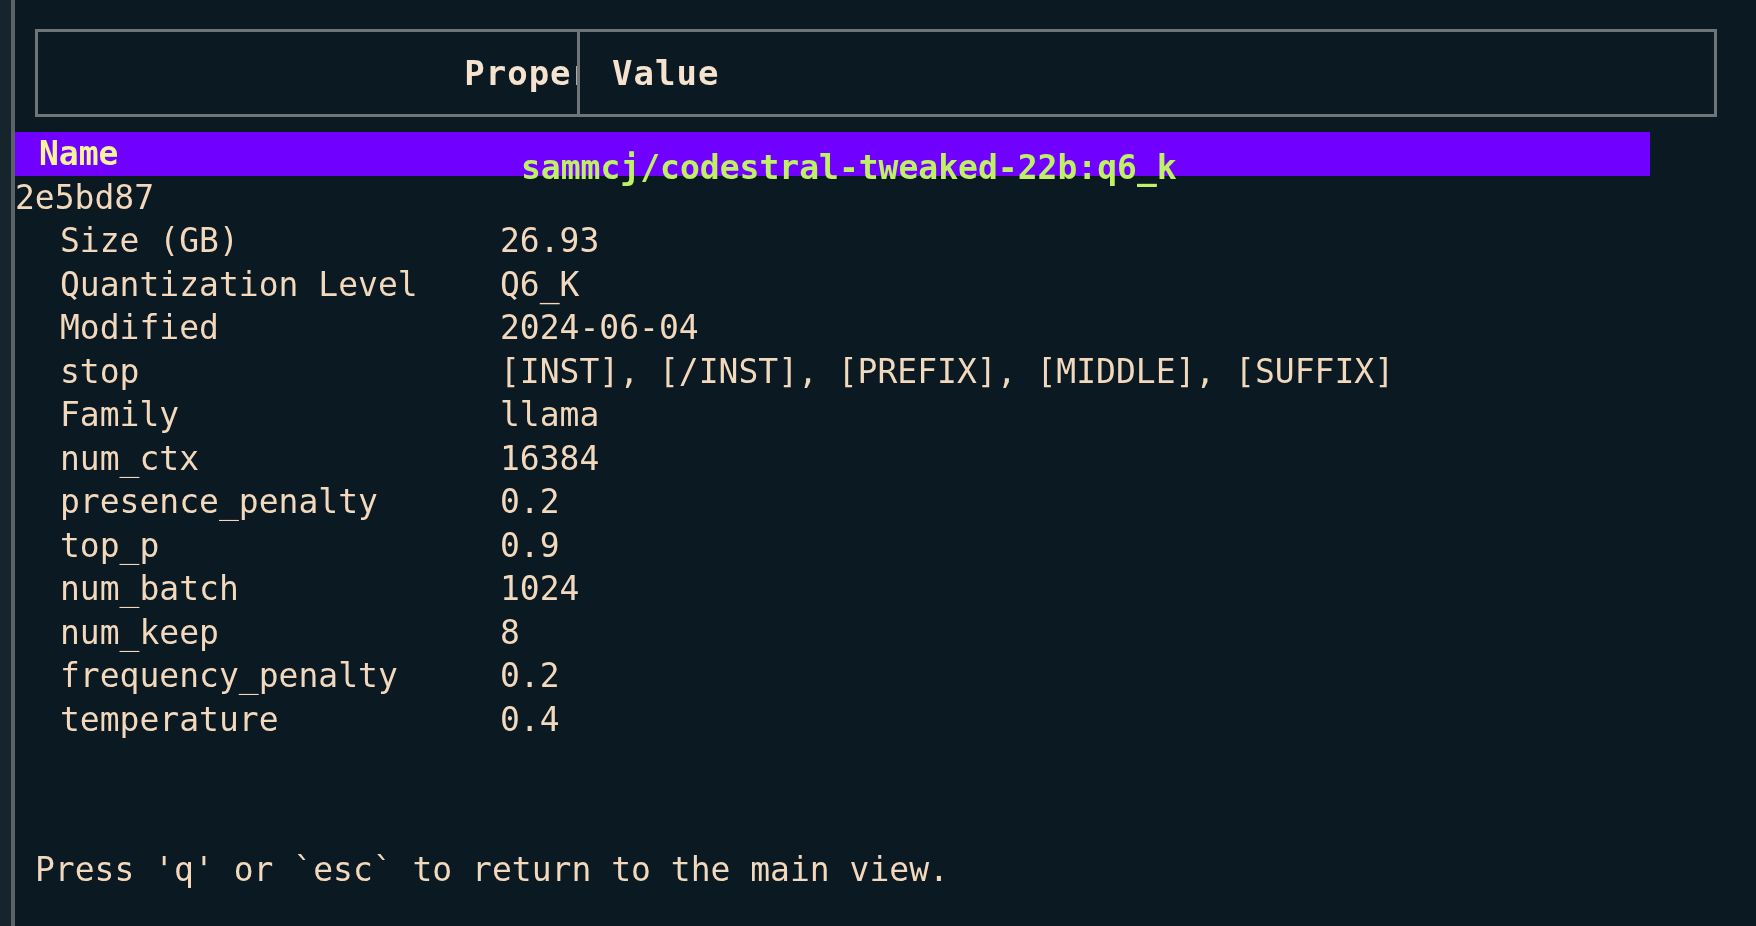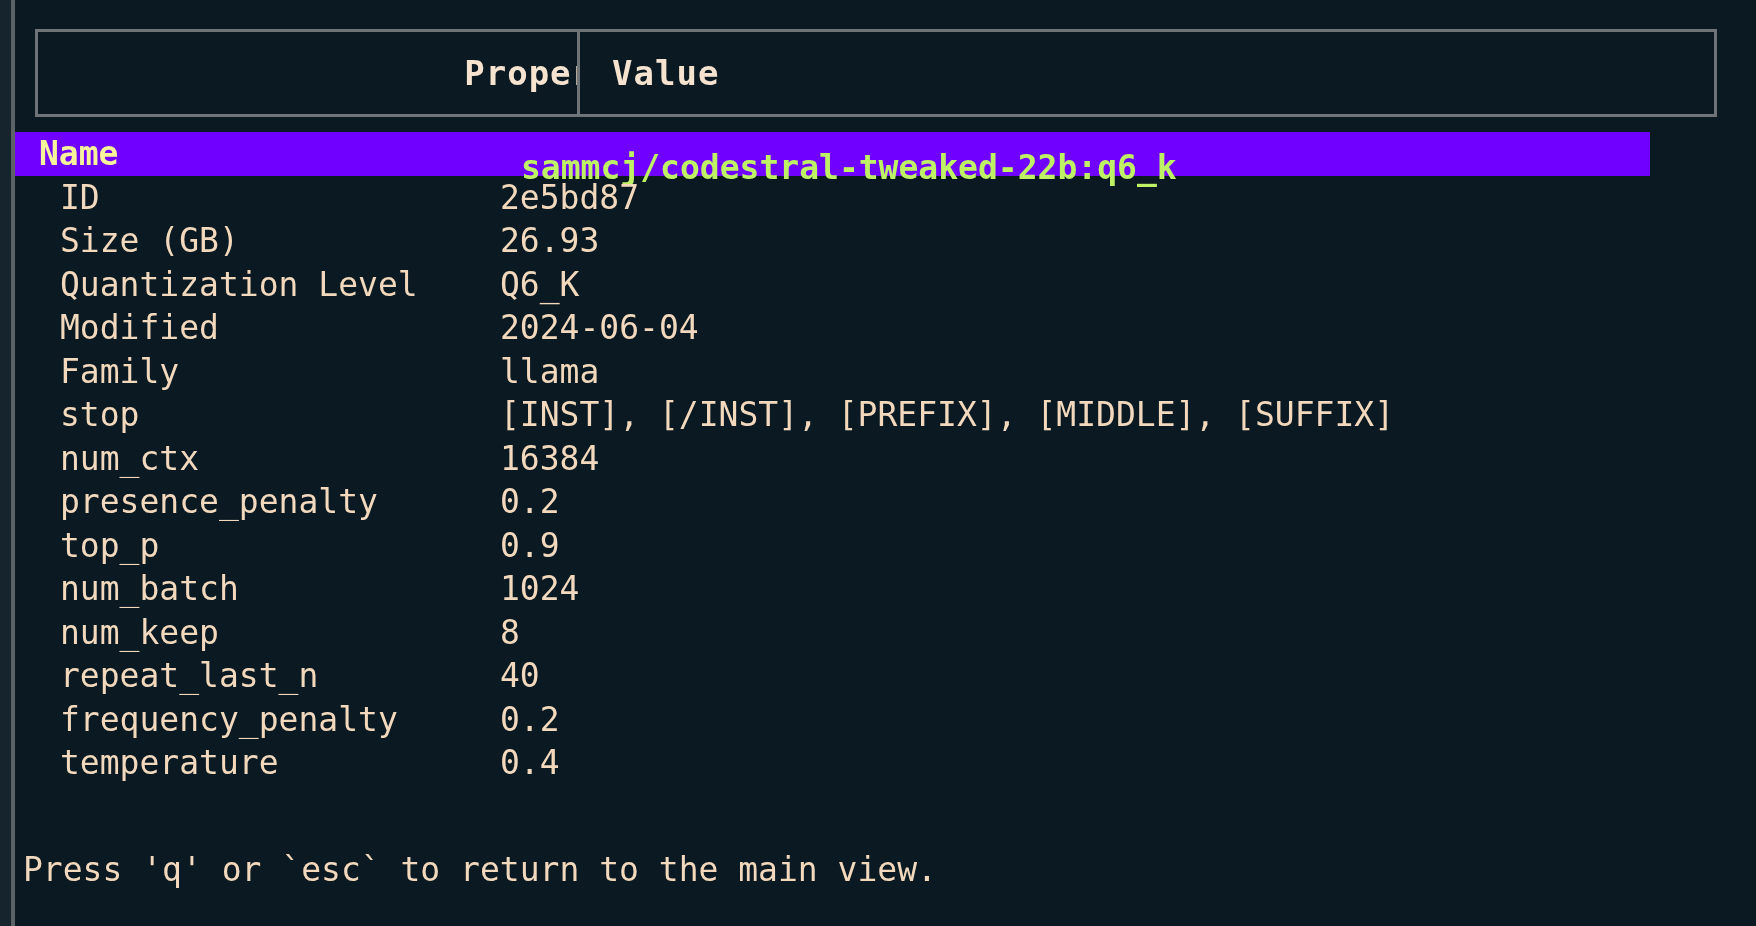--- a/index.html
+++ b/index.html
@@ -126,21 +126,21 @@
   }
 
   
   .footer {
     position: absolute;
     left: 0;
     top: 850px;
     font-size: 33px;
     color: #f2d9bd;
     white-space: pre;
-    padding-left: 8px;
+    padding-left: 20px;
   }
 </style>
 </head>
 <body>
 
 <div id="screen">
 
   <div class="gutter-strip"></div>
   <div class="gutter-rule"></div>
 
@@ -150,32 +150,31 @@
       <div class="hdr-box property">
         <span class="hdr-label">Property</span>
       </div>
       <div class="hdr-box value">
         <span class="hdr-label">Value</span>
       </div>
     </div>
 
     <div class="rows" id="rows">
         <div class="row selected"><span class="cell-prop">Name</span><span class="cell-val">sammcj/codestral-tweaked-22b:q6_k</span></div>
-        <div class="row"><span class="cell-prop">ID</span><span class="cell-val">2e5bd87</span></div>
+        <div class="row"><span class="cell-val">2e5bd87</span></div>
         <div class="row"><span class="cell-prop">Size (GB)</span><span class="cell-val">26.93</span></div>
         <div class="row"><span class="cell-prop">Quantization Level</span><span class="cell-val">Q6_K</span></div>
         <div class="row"><span class="cell-prop">Modified</span><span class="cell-val">2024-06-04</span></div>
+        <div class="row"><span class="cell-prop">stop</span><span class="cell-val">[INST], [/INST], [PREFIX], [MIDDLE], [SUFFIX]</span></div>
         <div class="row"><span class="cell-prop">Family</span><span class="cell-val">llama</span></div>
-        <div class="row"><span class="cell-prop">stop</span><span class="cell-val">[INST], [/INST], [PREFIX], [MIDDLE], [SUFFIX]</span></div>
         <div class="row"><span class="cell-prop">num_ctx</span><span class="cell-val">16384</span></div>
         <div class="row"><span class="cell-prop">presence_penalty</span><span class="cell-val">0.2</span></div>
         <div class="row"><span class="cell-prop">top_p</span><span class="cell-val">0.9</span></div>
         <div class="row"><span class="cell-prop">num_batch</span><span class="cell-val">1024</span></div>
         <div class="row"><span class="cell-prop">num_keep</span><span class="cell-val">8</span></div>
-        <div class="row"><span class="cell-prop">repeat_last_n</span><span class="cell-val">40</span></div>
         <div class="row"><span class="cell-prop">frequency_penalty</span><span class="cell-val">0.2</span></div>
         <div class="row"><span class="cell-prop">temperature</span><span class="cell-val">0.4</span></div>
       </div>
 
     <div class="footer">Press 'q' or `esc` to return to the main view.</div>
 
   </div>
 </div>
 
 </body></html>

